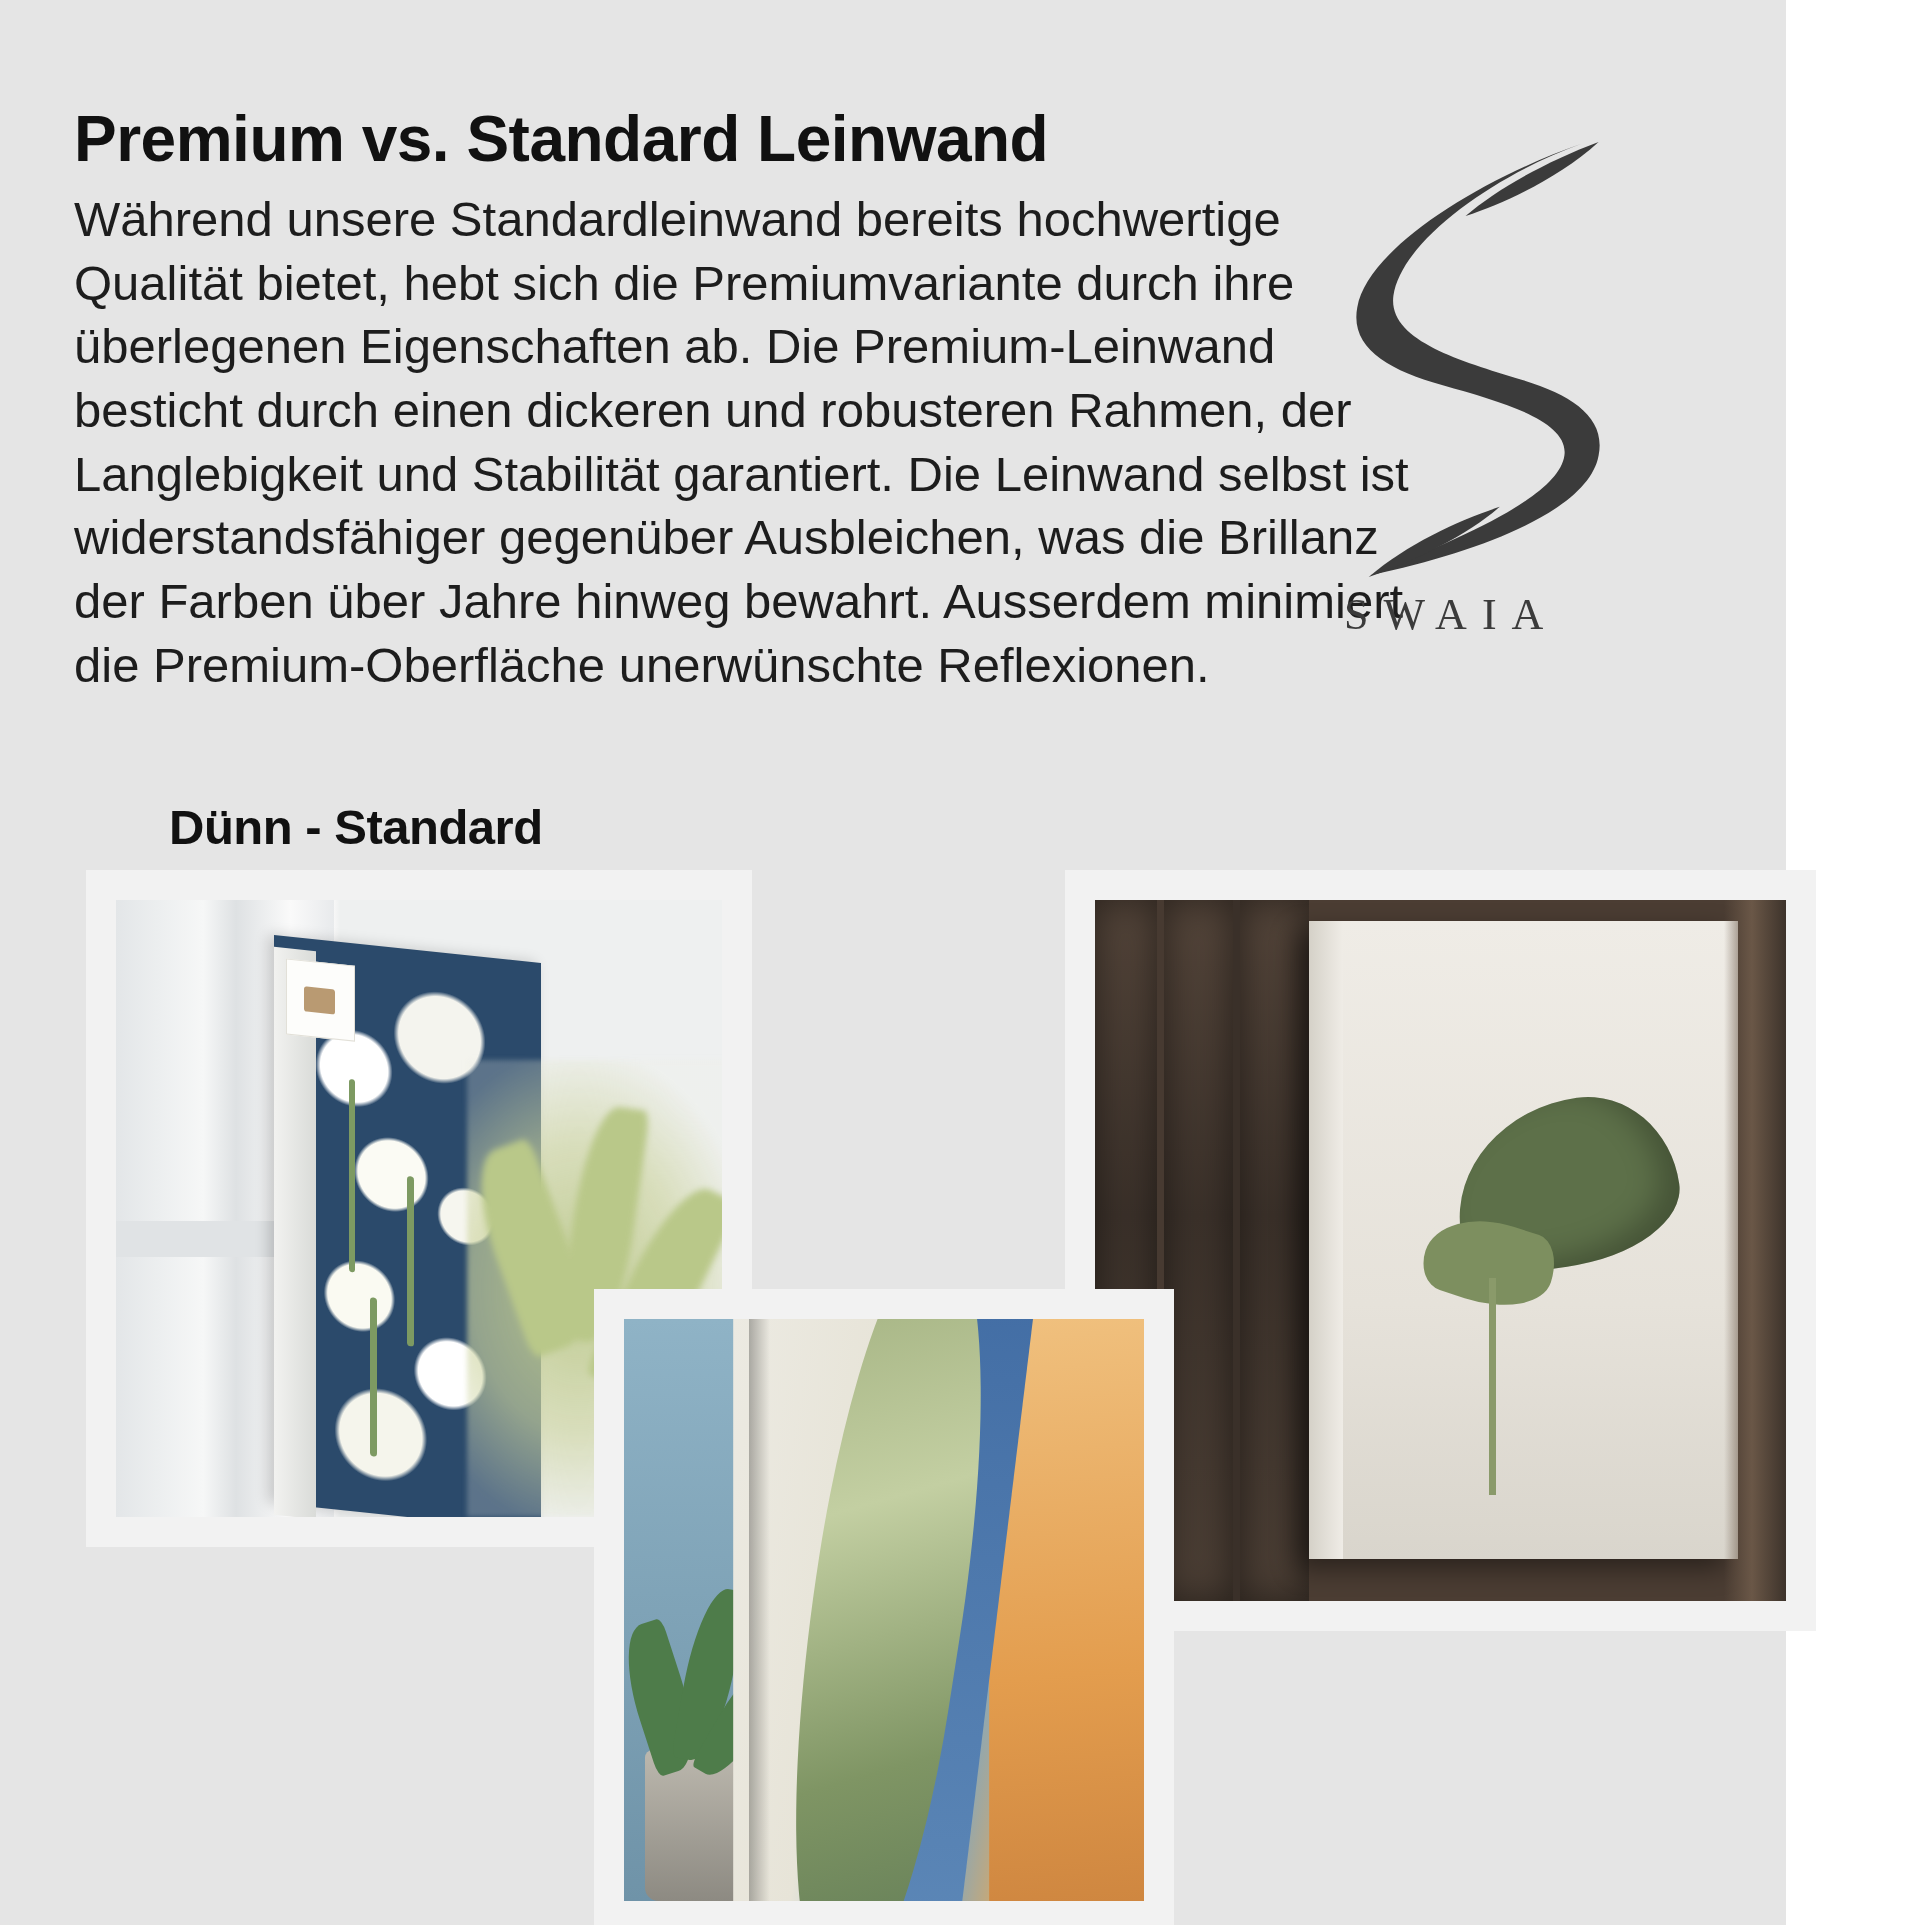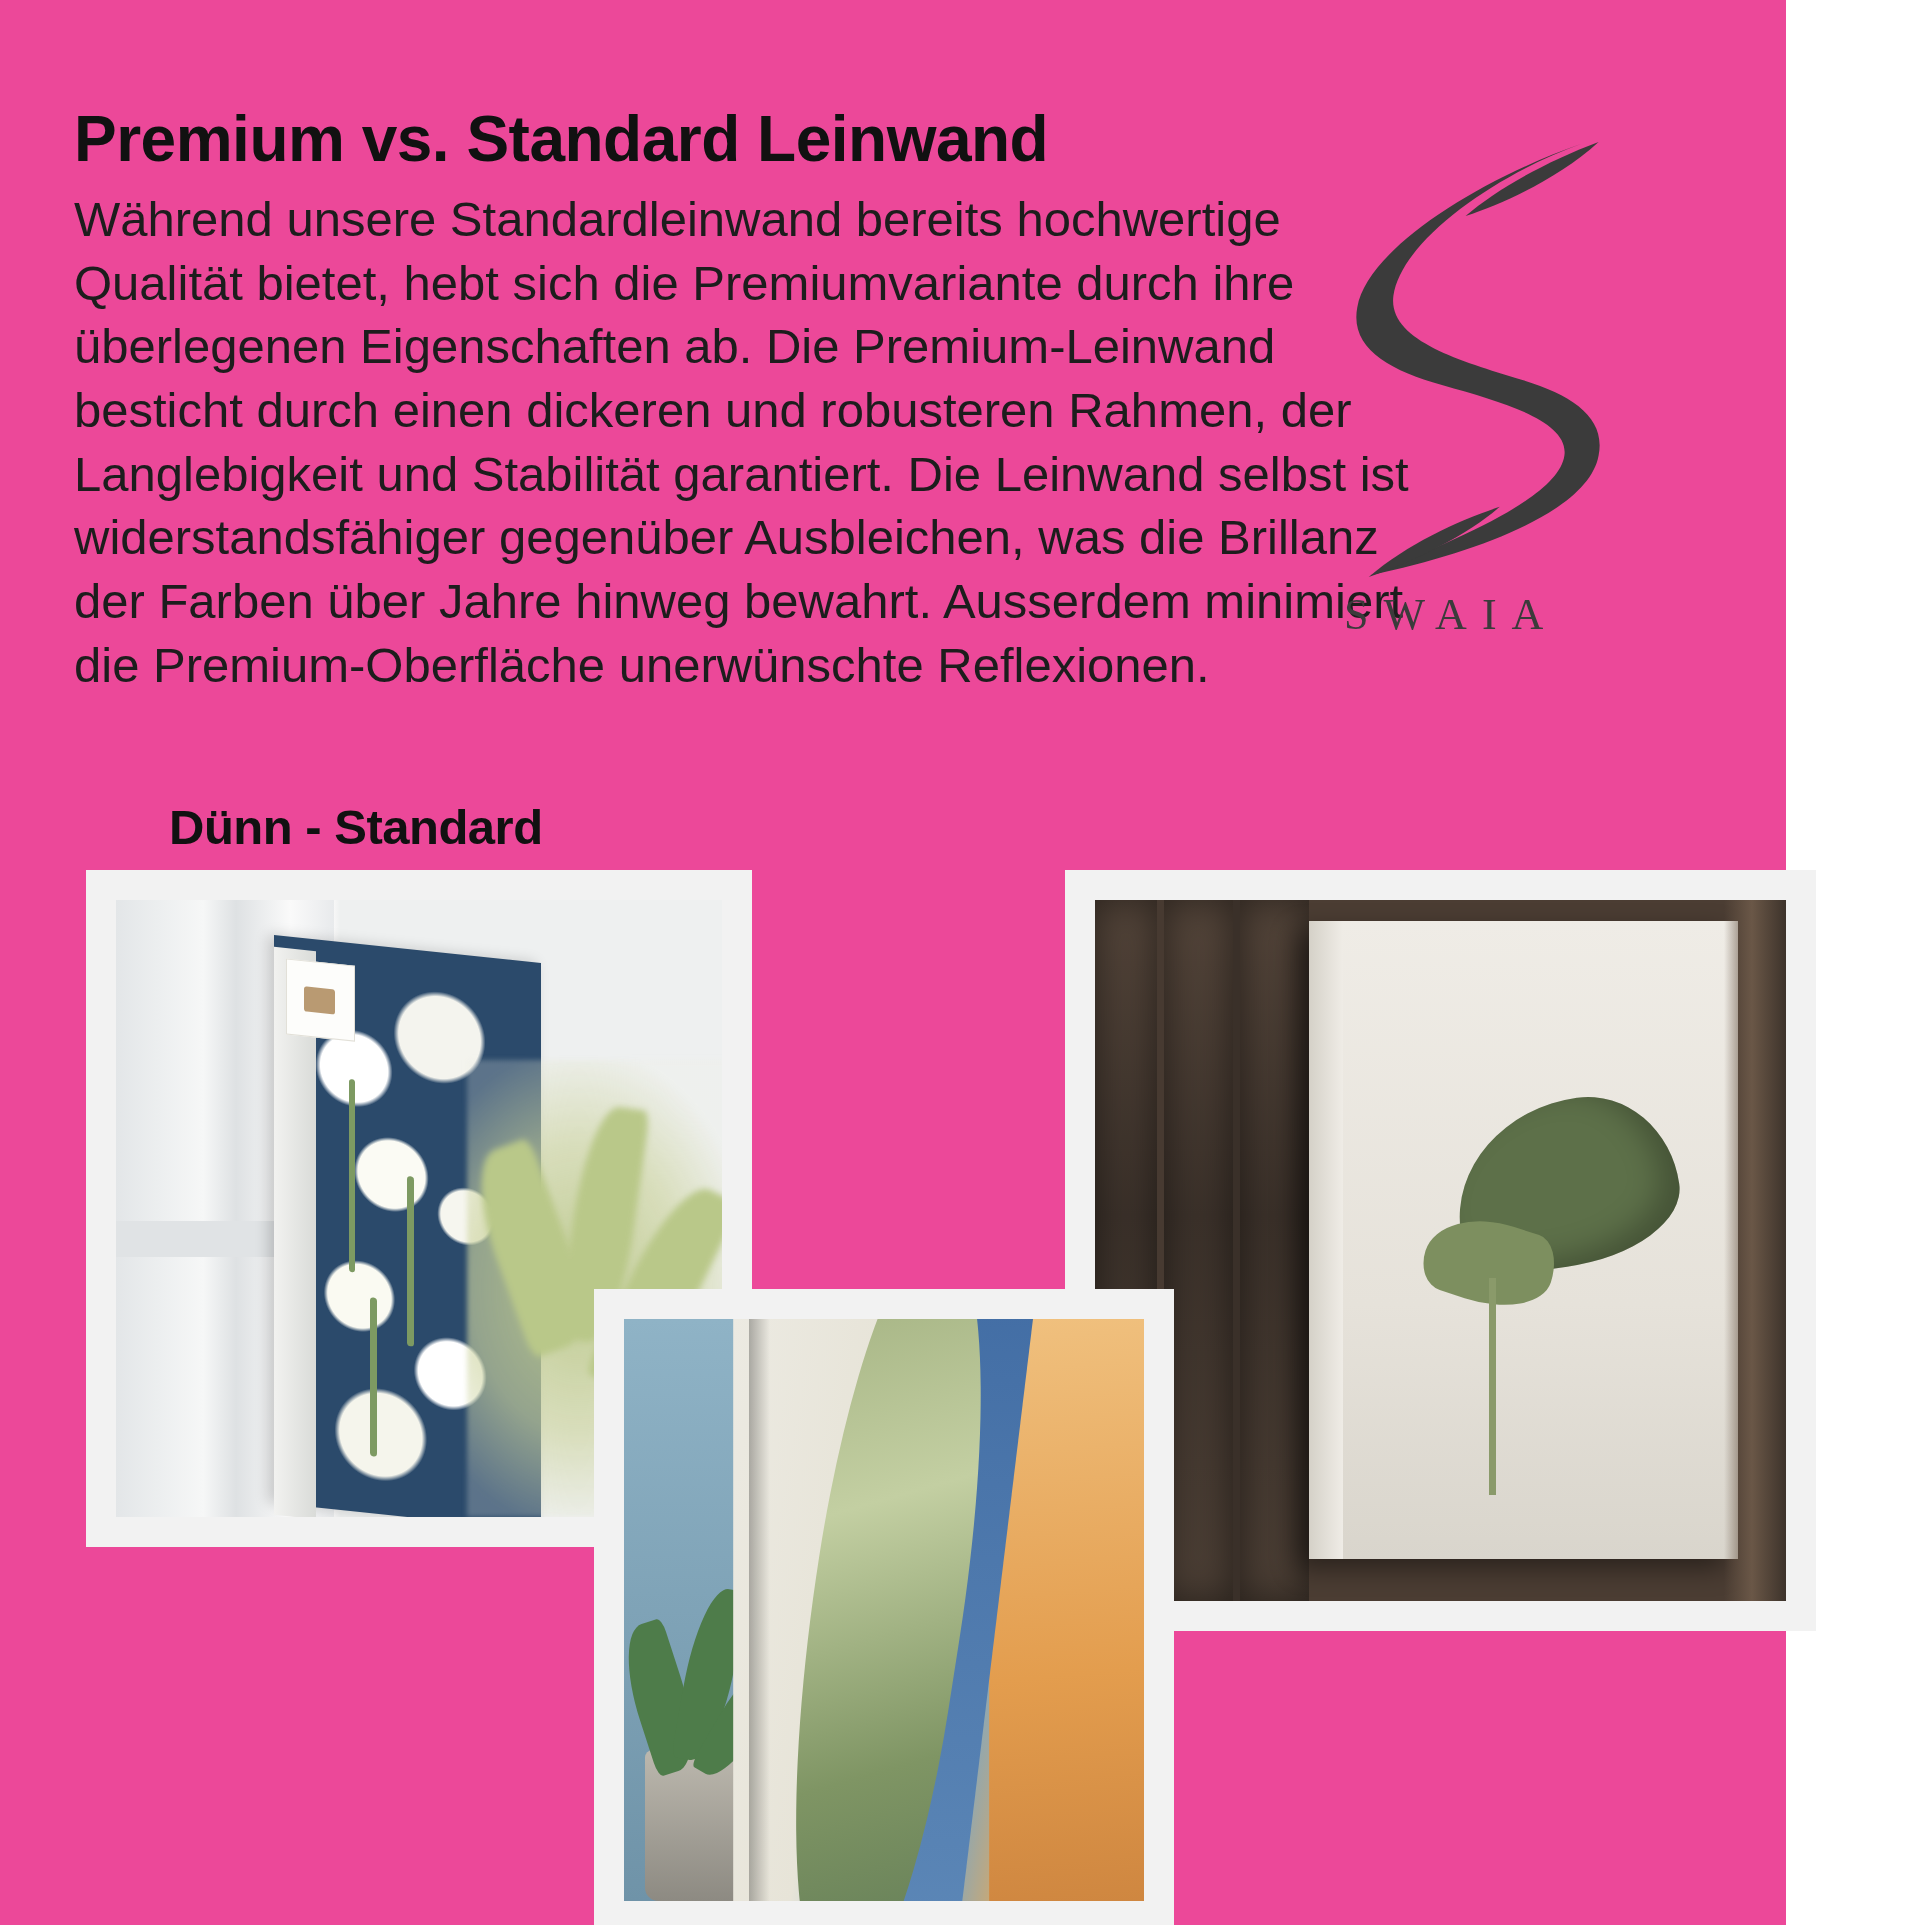--- a/index.html
+++ b/index.html
@@ -13,21 +13,21 @@
     overflow: hidden;
     font-family: "Liberation Sans", sans-serif;
     color: #1a1a1a;
     position: relative;
   }
 
   .page {
     position: relative;
     width: 1786px;
     height: 1926px;
-    background: #ec4899;
+    background: #e5e5e5;
   }
 
   
   .header {
     position: absolute;
     left: 74px;
     top: 107px;
     width: 1351px;
   }
 

